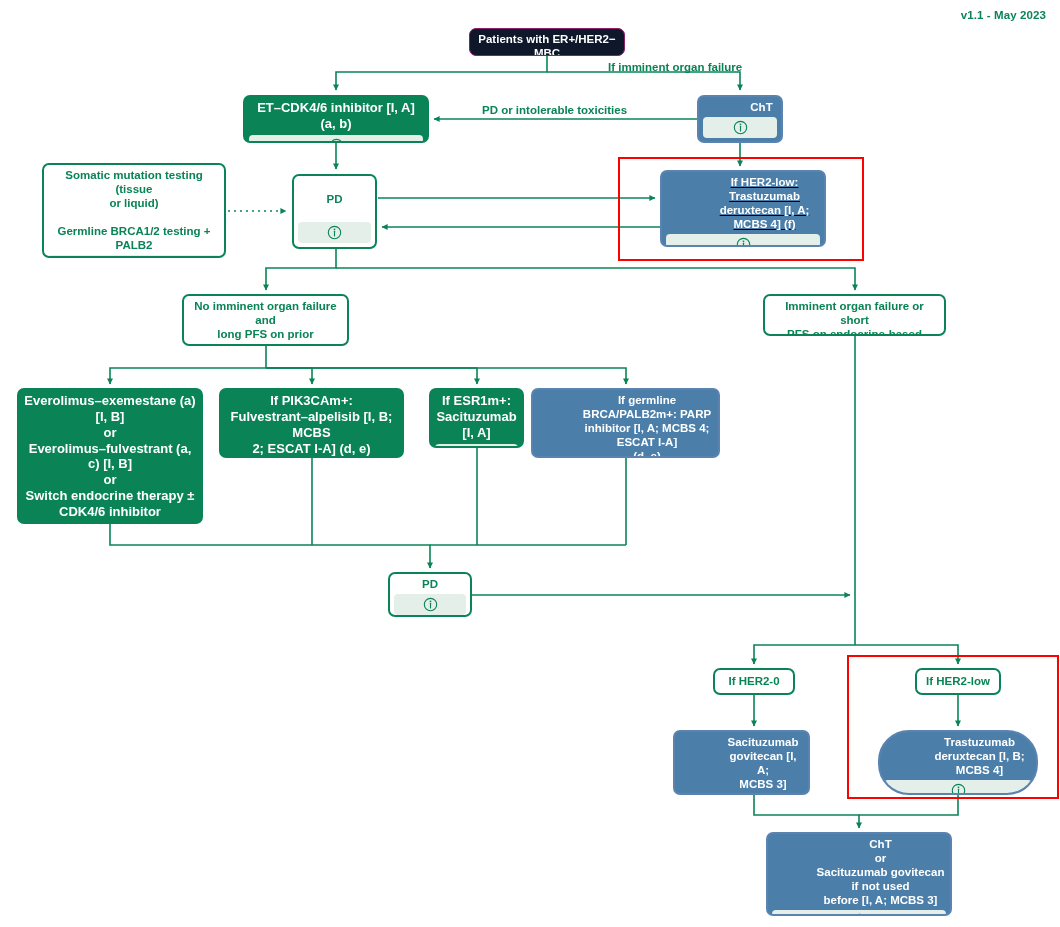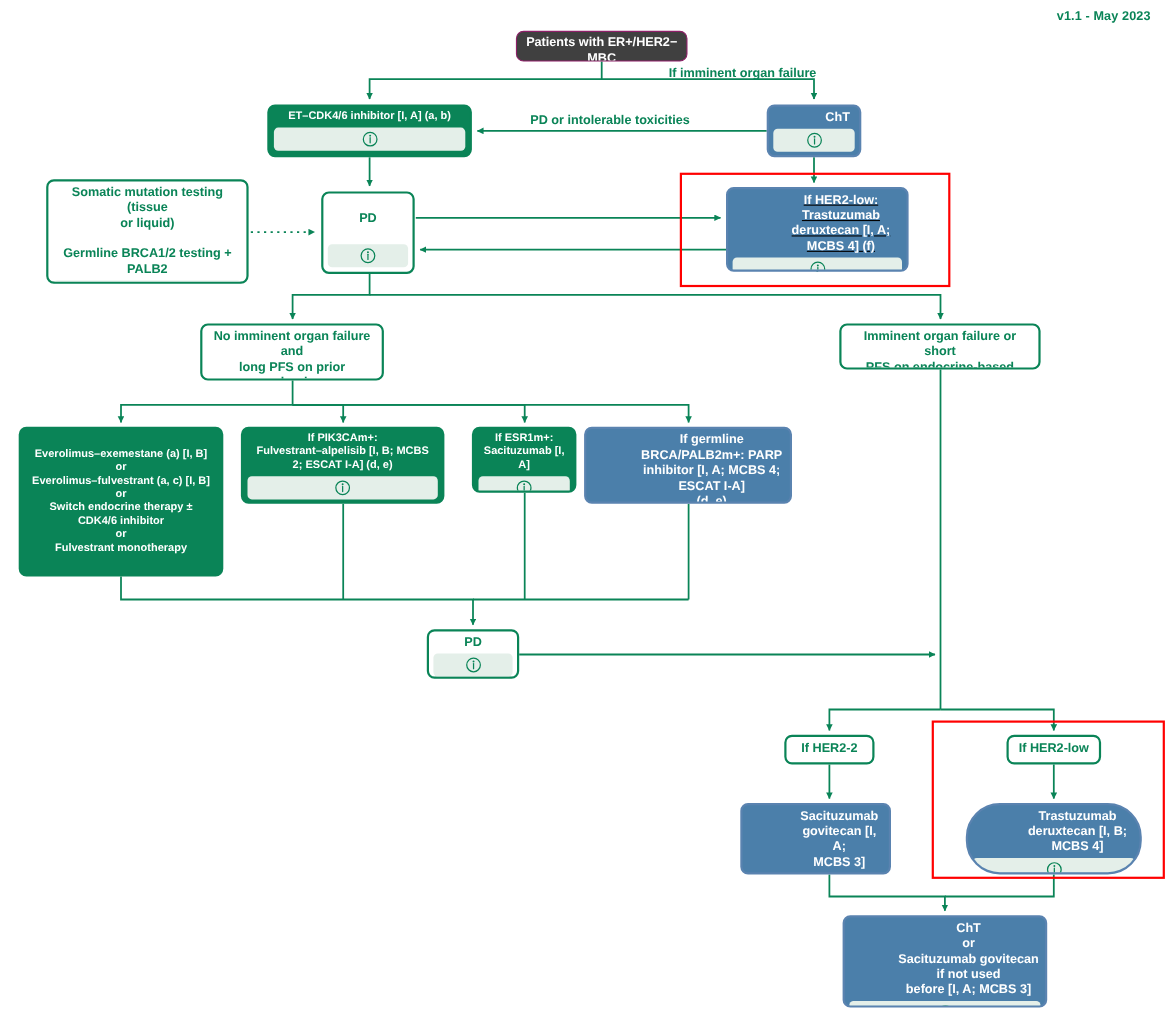--- a/index.html
+++ b/index.html
@@ -48,30 +48,30 @@
     background:#e4efe9;
     display:flex;
     align-items:center;
     justify-content:center;
     border-radius:4px;
     margin:0 4px 4px 4px;
     box-sizing:border-box;
   }
   
   .v-purple{
-    background:#404040;
+    background:#0f172a;
     border:1px solid #8e1f68;
   }
   .v-purple .body{color:#ffffff;font-size:11.5px;}
 
   .v-green-solid{
     background:#0a8457;
     border:2px solid #0a8457;
   }
-  .v-green-solid .body{color:#ffffff;font-size:10px;}
+  .v-green-solid .body{color:#ffffff;font-size:13px;}
 
   .v-green-outline{
     background:#ffffff;
     border:2px solid #0a8457;
   }
   .v-green-outline .body{color:#0a8457;font-size:11.5px;}
 
   .v-blue{
     background:#4b7faa;
     border:2px solid #5a83b0;
@@ -278,21 +278,21 @@
         <div class="body">PD</div>
         <div class="infobar">
           <svg class="info-glyph" width="15" height="15" viewBox="0 0 16 16">
             <circle cx="8" cy="8" r="6.6" fill="none" stroke="#0a8457" stroke-width="1.2"></circle>
             <circle cx="8" cy="4.6" r="0.95" fill="#0a8457"></circle>
             <path d="M8,6.6 L8,11.6" stroke="#0a8457" stroke-width="1.2" stroke-linecap="round"></path>
           </svg>
         </div>
       </div>
       <div class="node v-green-outline no-info" style="left: 713px; top: 668px; width: 82px; height: 27px;">
-        <div class="body">If HER2-2</div>
+        <div class="body">If HER2-0</div>
       </div>
       <div class="node v-green-outline no-info" style="left: 915px; top: 668px; width: 86px; height: 27px;">
         <div class="body">If HER2-low</div>
       </div>
       <div class="node v-blue" style="left: 673px; top: 730px; width: 137px; height: 65px;">
         <div class="body">Sacituzumab govitecan [I, A;
 MCBS 3]</div>
         <div class="infobar">
           <svg class="info-glyph" width="15" height="15" viewBox="0 0 16 16">
             <circle cx="8" cy="8" r="6.6" fill="none" stroke="#0a8457" stroke-width="1.2"></circle>

